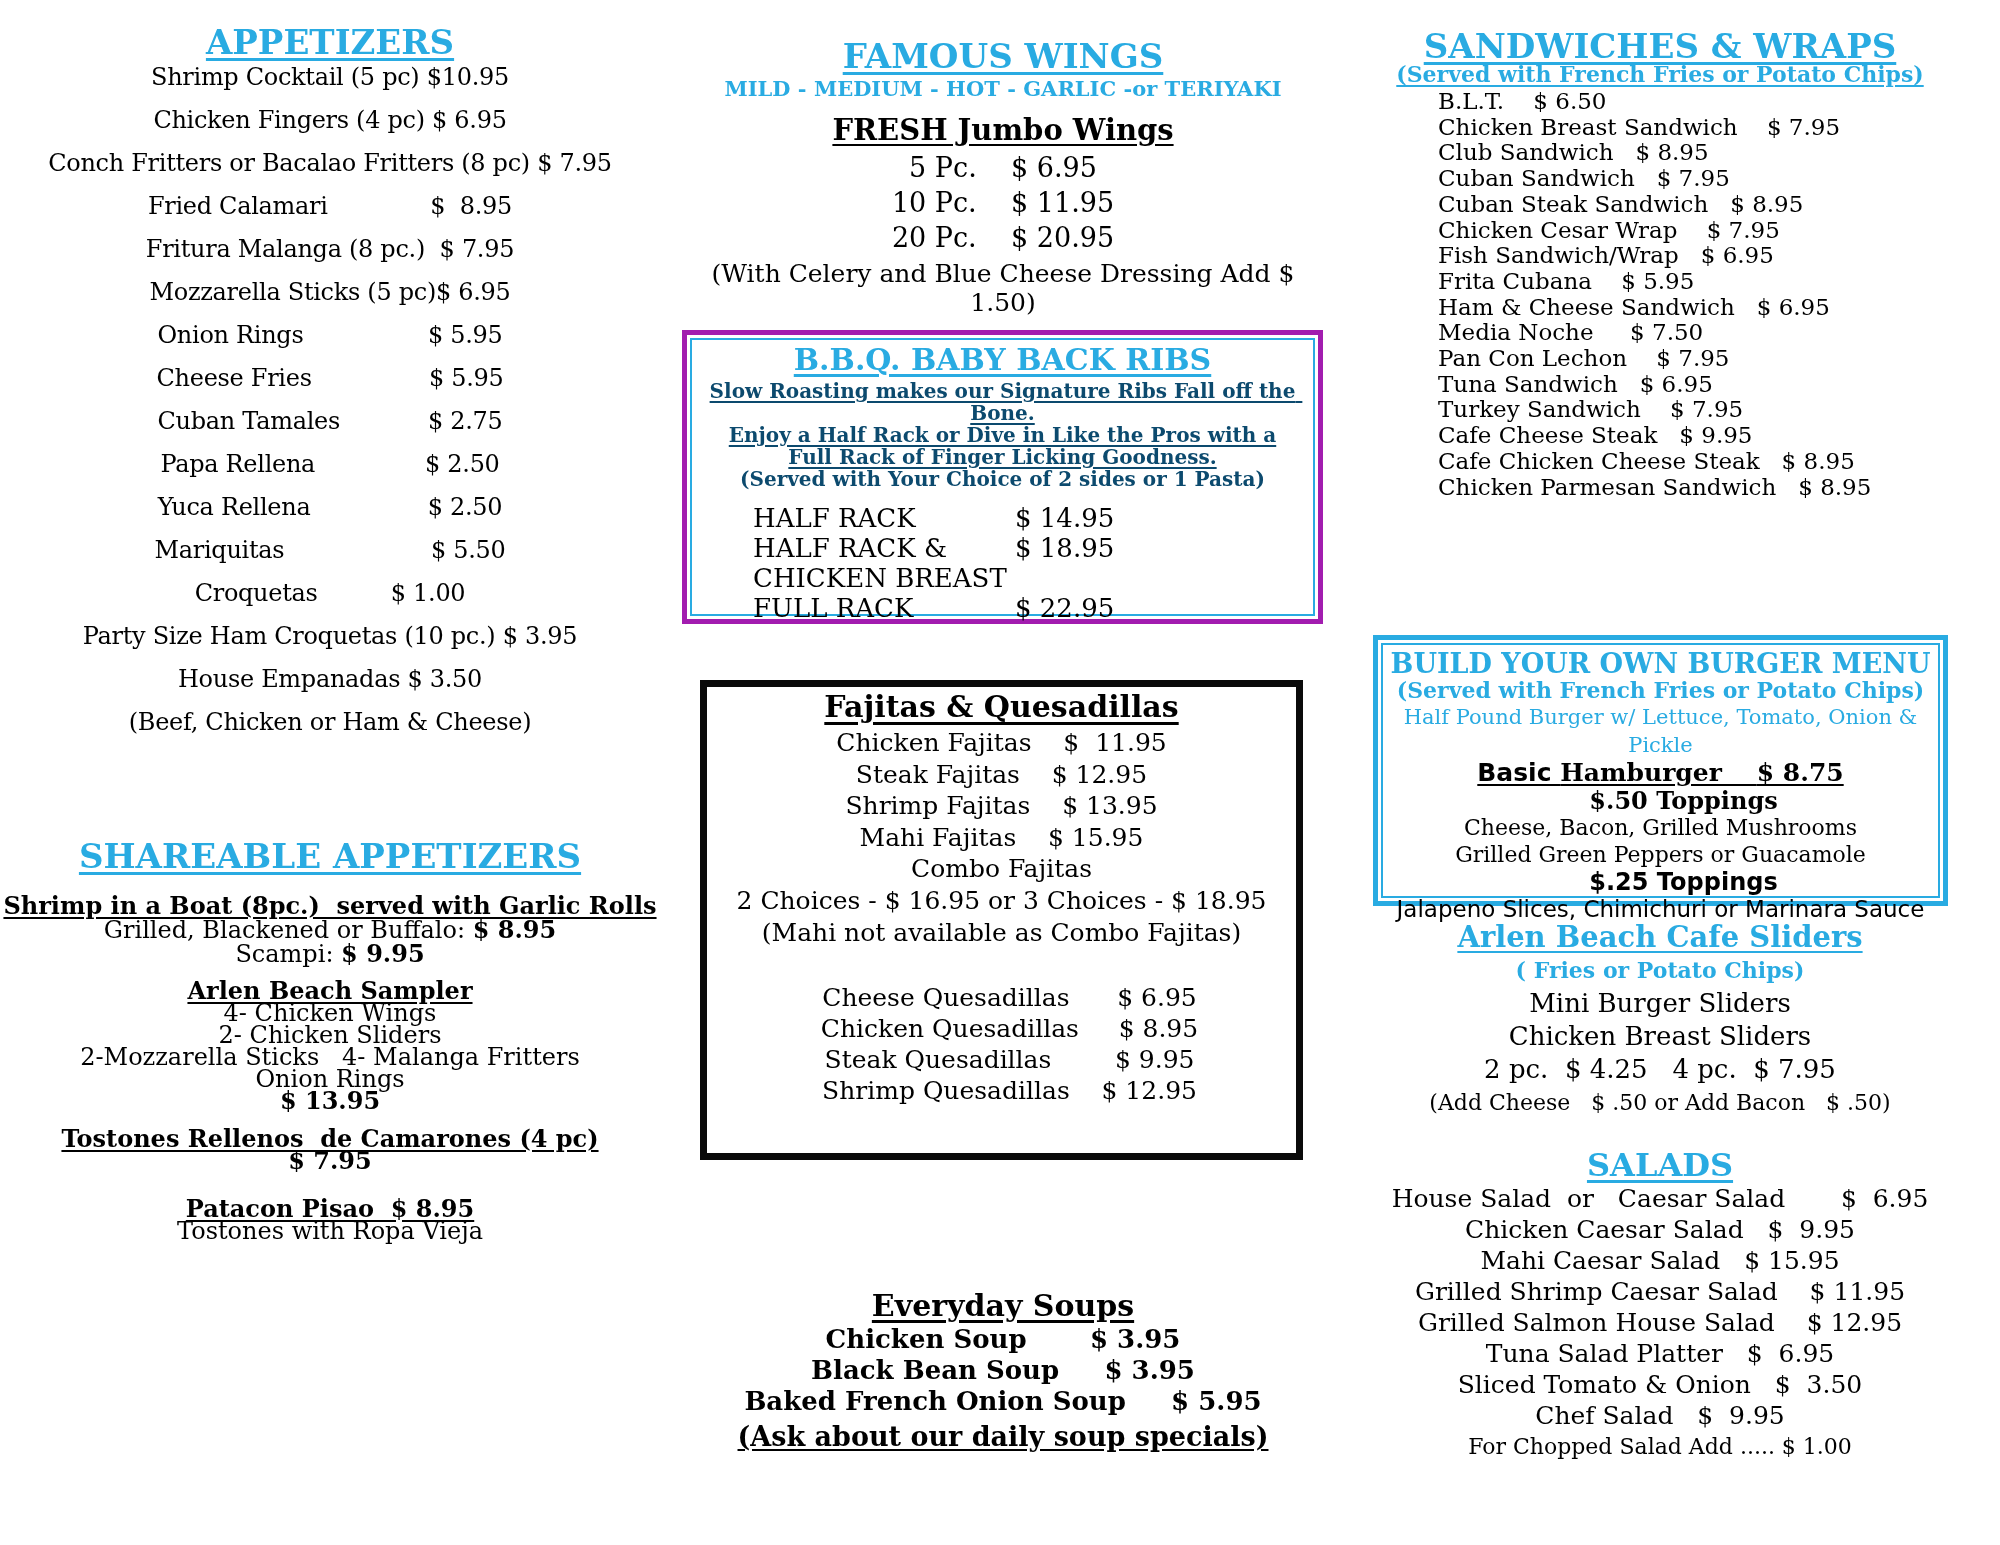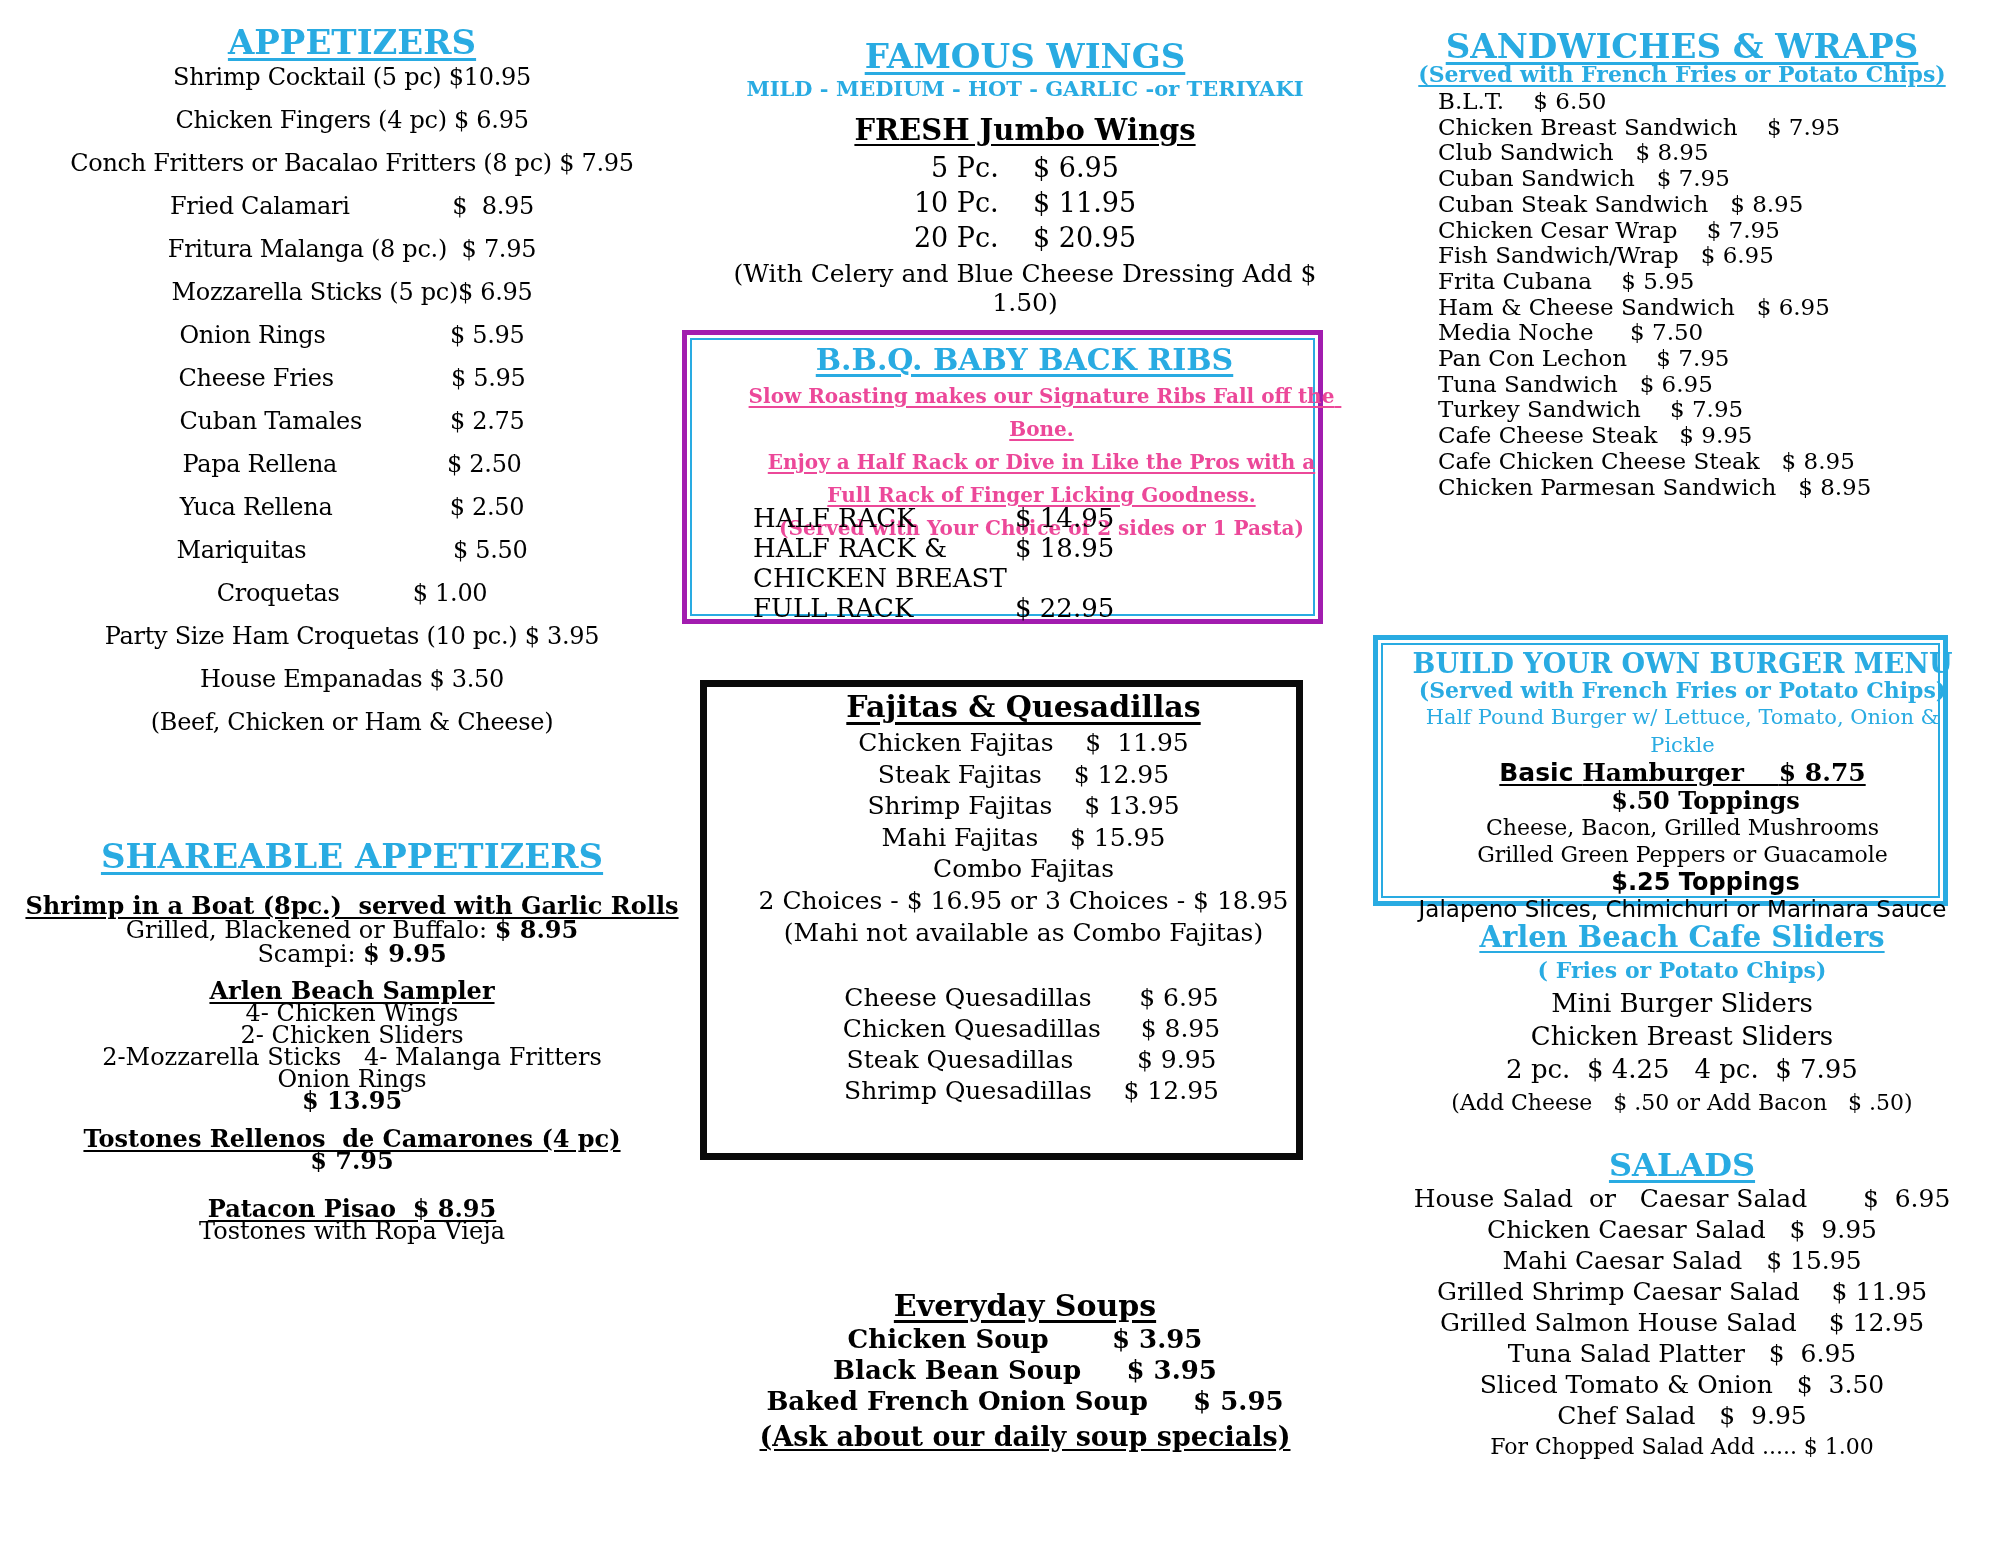--- a/index.html
+++ b/index.html
@@ -1,19 +1,19 @@
 <!DOCTYPE html>
 <html><head>
 <meta charset="utf-8">
 <style>
   html,body{margin:0;padding:0}
   body{width:2000px;height:1545px;background:#ffffff;position:relative;overflow:hidden;
        font-family:"DejaVu Serif", "Liberation Serif", serif;color:#000;}
   .sec{position:absolute;}
-  .ctr{text-align:center;margin-left:22px;}
+  .ctr{text-align:center;}
   .ln{white-space:pre-wrap;}
   .htitle{font-weight:bold;color:#29ABE2;text-decoration:underline;text-underline-offset:4px;}
   
   .s-b{font-weight:bold;}
   .s-u{text-decoration:underline;text-underline-offset:3px;}
   .s-cy{color:#29ABE2;}
   .s-sans{font-family:"DejaVu Sans","Liberation Sans",sans-serif;} .s-f21{font-size:21px;} .s-f22{font-size:22px;}
   .s-f23{font-size:23px;} .s-f24{font-size:24px;padding-left:46px;} .s-f25{font-size:25px;}
   .s-f26{font-size:26px;}
   .lead{font-family:"DejaVu Sans","Liberation Sans",sans-serif;font-weight:bold;}
@@ -30,21 +30,21 @@
 
   
   #wings-title{left:683px;top:36px;width:640px;font-size:34px;}
   #wings-sub{left:683px;top:76px;width:640px;font-size:21px;font-weight:bold;color:#29ABE2;}
   #wings-fresh{left:683px;top:113px;width:640px;font-size:29px;font-weight:bold;text-decoration:underline;text-underline-offset:4px;}
   #wings-sizes{left:683px;top:150px;width:640px;line-height:35px;font-size:27px;}
   #wings-note{left:683px;top:259px;width:640px;font-size:25px;}
   #bbq-box{left:682px;top:330px;width:641px;height:294px;border:5px solid #a21caf;
            box-shadow: inset 0 0 0 3px #fff, inset 0 0 0 5px #29ABE2;box-sizing:border-box;}
   #bbq-title{left:0;top:7px;width:100%;font-size:30px;position:absolute;}
-  #bbq-desc{left:17px;top:45px;width:100%;line-height:33px;font-size:20px;font-weight:bold;color:#ec4899;position:absolute;}
+  #bbq-desc{left:0;top:45px;width:100%;line-height:22px;font-size:20px;font-weight:bold;color:#0c4a6e;position:absolute;}
   #bbq-rows{left:0;top:168px;width:100%;position:absolute;padding-left:66px;box-sizing:border-box;
             line-height:30px;font-size:26px;}
   .bbq-row{display:flex;}
   .bbq-row .rn{flex:0 0 262px;text-align:left;}
   .bbq-row .rp{text-align:left;}
   #fajitas-box{left:700px;top:680px;width:603px;height:480px;border:7px solid #0a0a0a;box-sizing:border-box;}
   #fajitas-title{left:0;top:2px;width:100%;font-size:30px;font-weight:bold;text-decoration:underline;text-underline-offset:5px;position:absolute;}
   #fajitas-l1{left:0;top:40px;width:100%;line-height:31.6px;font-size:25px;position:absolute;}
   #fajitas-l2{left:0;top:295px;width:100%;line-height:31px;font-size:25px;position:absolute;padding-left:8px;}
   #soups-title{left:683px;top:1288px;width:640px;font-size:30px;font-weight:bold;text-decoration:underline;text-underline-offset:4px;}

